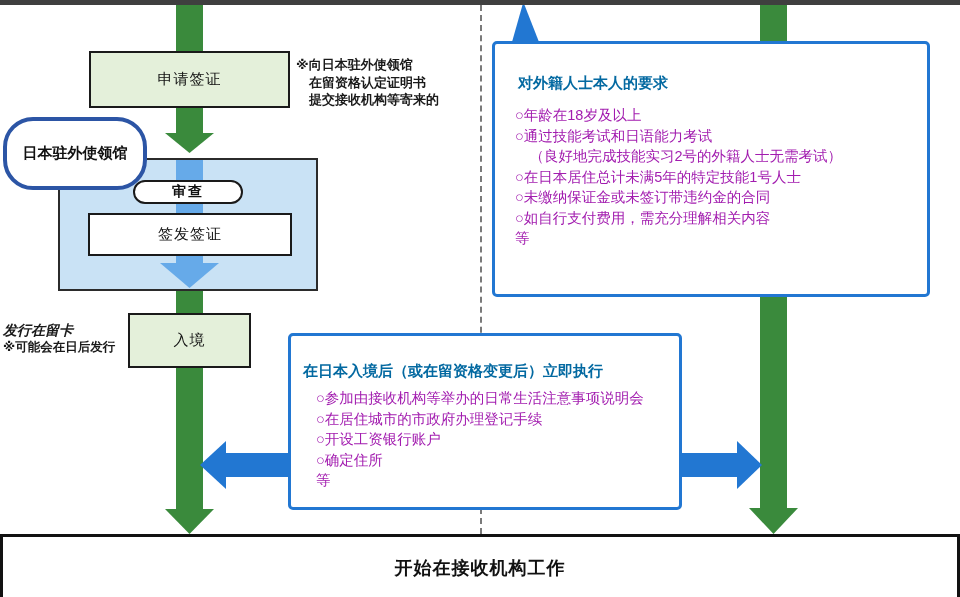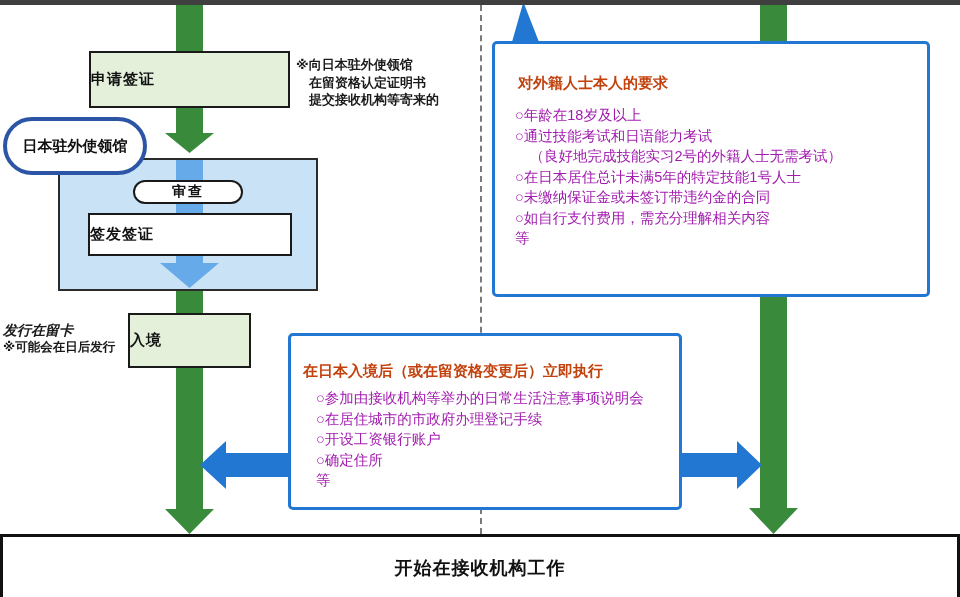--- a/index.html
+++ b/index.html
@@ -28,40 +28,40 @@
   .sky-head  { background:#66aae9; z-index:4;
     clip-path:polygon(0 0,100% 0,50% 100%); }
 
   
   .b-shaft { background:#2277d2; z-index:5; }
   .b-head-left  { background:#2277d2; z-index:5; clip-path:polygon(0 50%,100% 0,100% 100%); }
   .b-head-right { background:#2277d2; z-index:5; clip-path:polygon(100% 50%,0 0,0 100%); }
 
   
   .proc-box { box-sizing:border-box; border:2.5px solid #1a1a1a; z-index:5;
-    display:flex; align-items:center; 
-    font-weight:bold; font-size:15px; letter-spacing:1px; }
+    display:flex; align-items:center; justify-content:center;
+    font-weight:normal; font-size:15px; letter-spacing:1px; }
   .green-box { background:#e4f0da; }
   .white-box { background:#ffffff; }
 
   .consulate-box { box-sizing:border-box; border:2.5px solid #2b2b2b;
     background:#c9e2f5; z-index:3; }
 
   .pill { box-sizing:border-box; border:2.5px solid #1a1a1a; border-radius:13px;
     background:#fff; z-index:5; display:flex; align-items:center; justify-content:center;
     font-weight:bold; font-size:14px; letter-spacing:2px; }
 
   .oval { box-sizing:border-box; border:4px solid #2c55a5; border-radius:30px;
     background:#fff; z-index:6; display:flex; align-items:center; justify-content:center;
     font-weight:bold; font-size:15px; }
 
   
   .info-box { box-sizing:border-box; border:3px solid #2277d2; border-radius:5px;
     background:#ffffff; z-index:5; }
-  .info-title { position:absolute; font-weight:bold; font-size:15px; color:#c2410c; white-space:nowrap; }
+  .info-title { position:absolute; font-weight:bold; font-size:15px; color:#0369a1; white-space:nowrap; }
   .info-list  { position:absolute; font-size:14.5px; color:#a21caf; line-height:20.5px; white-space:nowrap; }
 
   .callout-pointer { background:#2277d2; z-index:6;
     clip-path:polygon(42% 0, 0 100%, 100% 100%); }
 
   
   .note { z-index:6; font-weight:bold; color:#1a1a1a; white-space:nowrap; }
   .note-sm { font-size:13px; line-height:17.5px; }
   .note-line1 { font-size:14px; line-height:18px;font-style:italic; }
   .note-line2 { font-size:12.5px; line-height:17px; }
@@ -103,21 +103,21 @@
   </div>
 
   <div class="abs pill" style="left:133px; top:180px; width:110px; height:24px;">
     <span>审查</span>
   </div>
 
   <div class="abs proc-box white-box" style="left:88px; top:213px; width:204px; height:43px;">
     <span>签发签证</span>
   </div>
 
-  <div class="abs oval" style="left:3px; top:117px; width:144px; height:58px;">
+  <div class="abs oval" style="left:3px; top:117px; width:144px; height:73px;">
     <span>日本驻外使领馆</span>
   </div>
 
   <div class="abs note" style="left:3px; top:321px;">
     <div class="note-line1">发行在留卡</div>
     <div class="note-line2">※可能会在日后发行</div>
   </div>
 
   <div class="abs proc-box green-box" style="left:128px; top:313px; width:123px; height:55px;">
     <span>入境</span>

